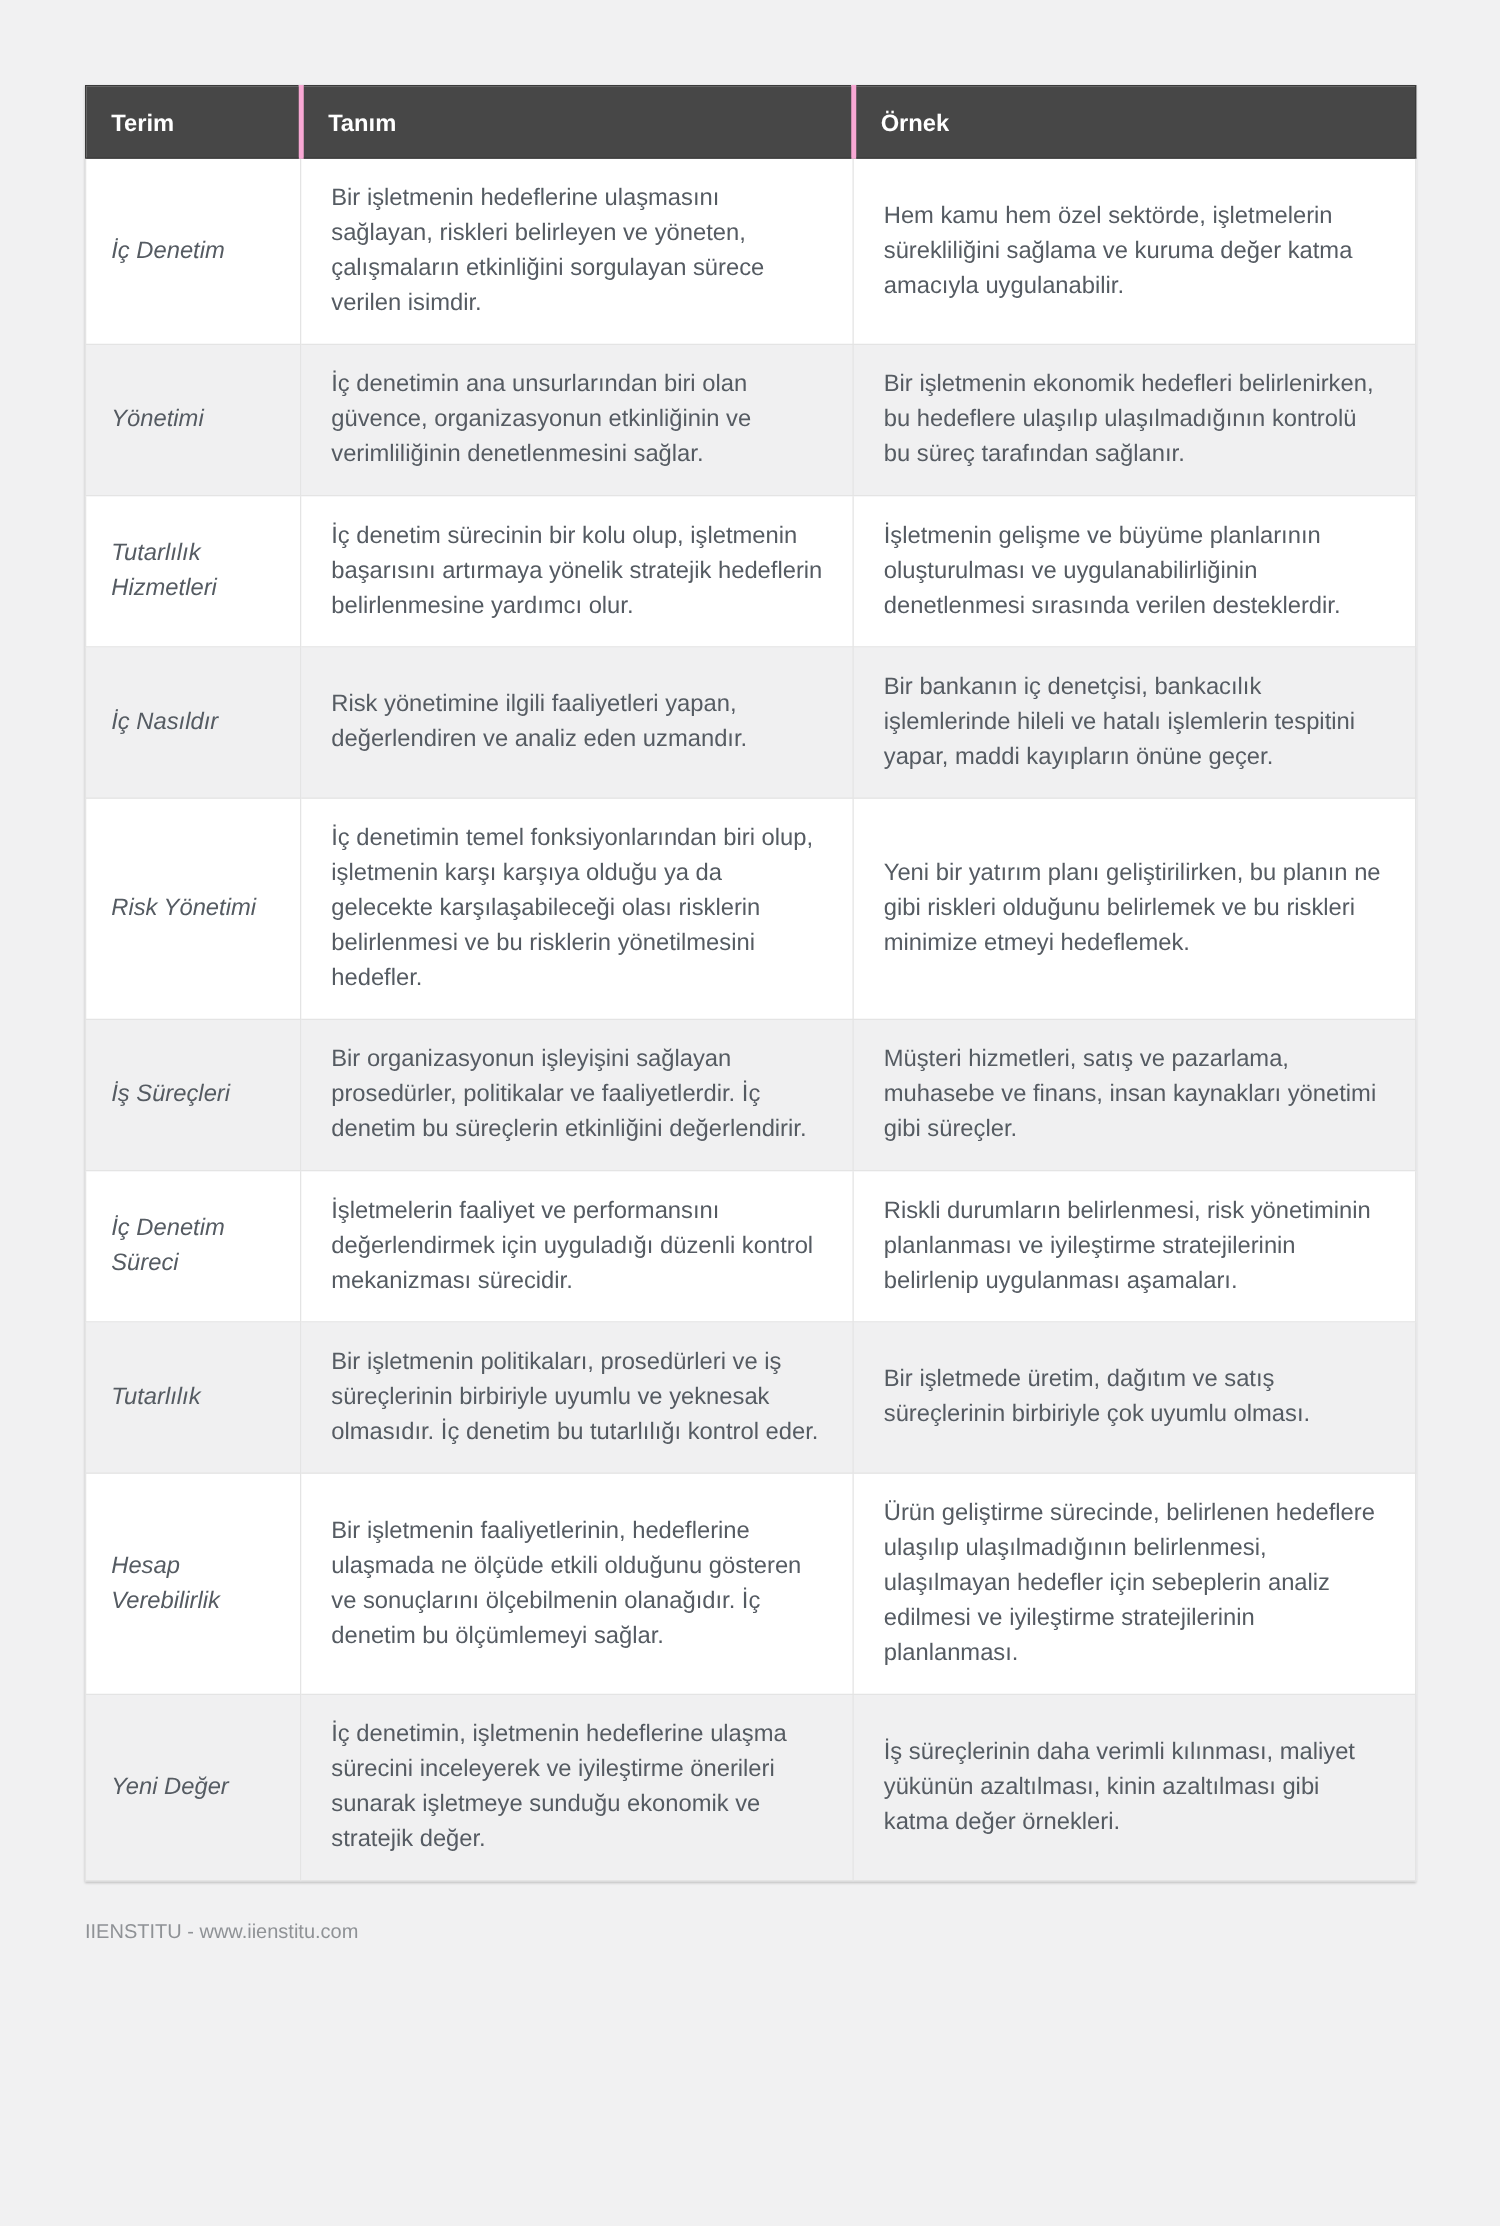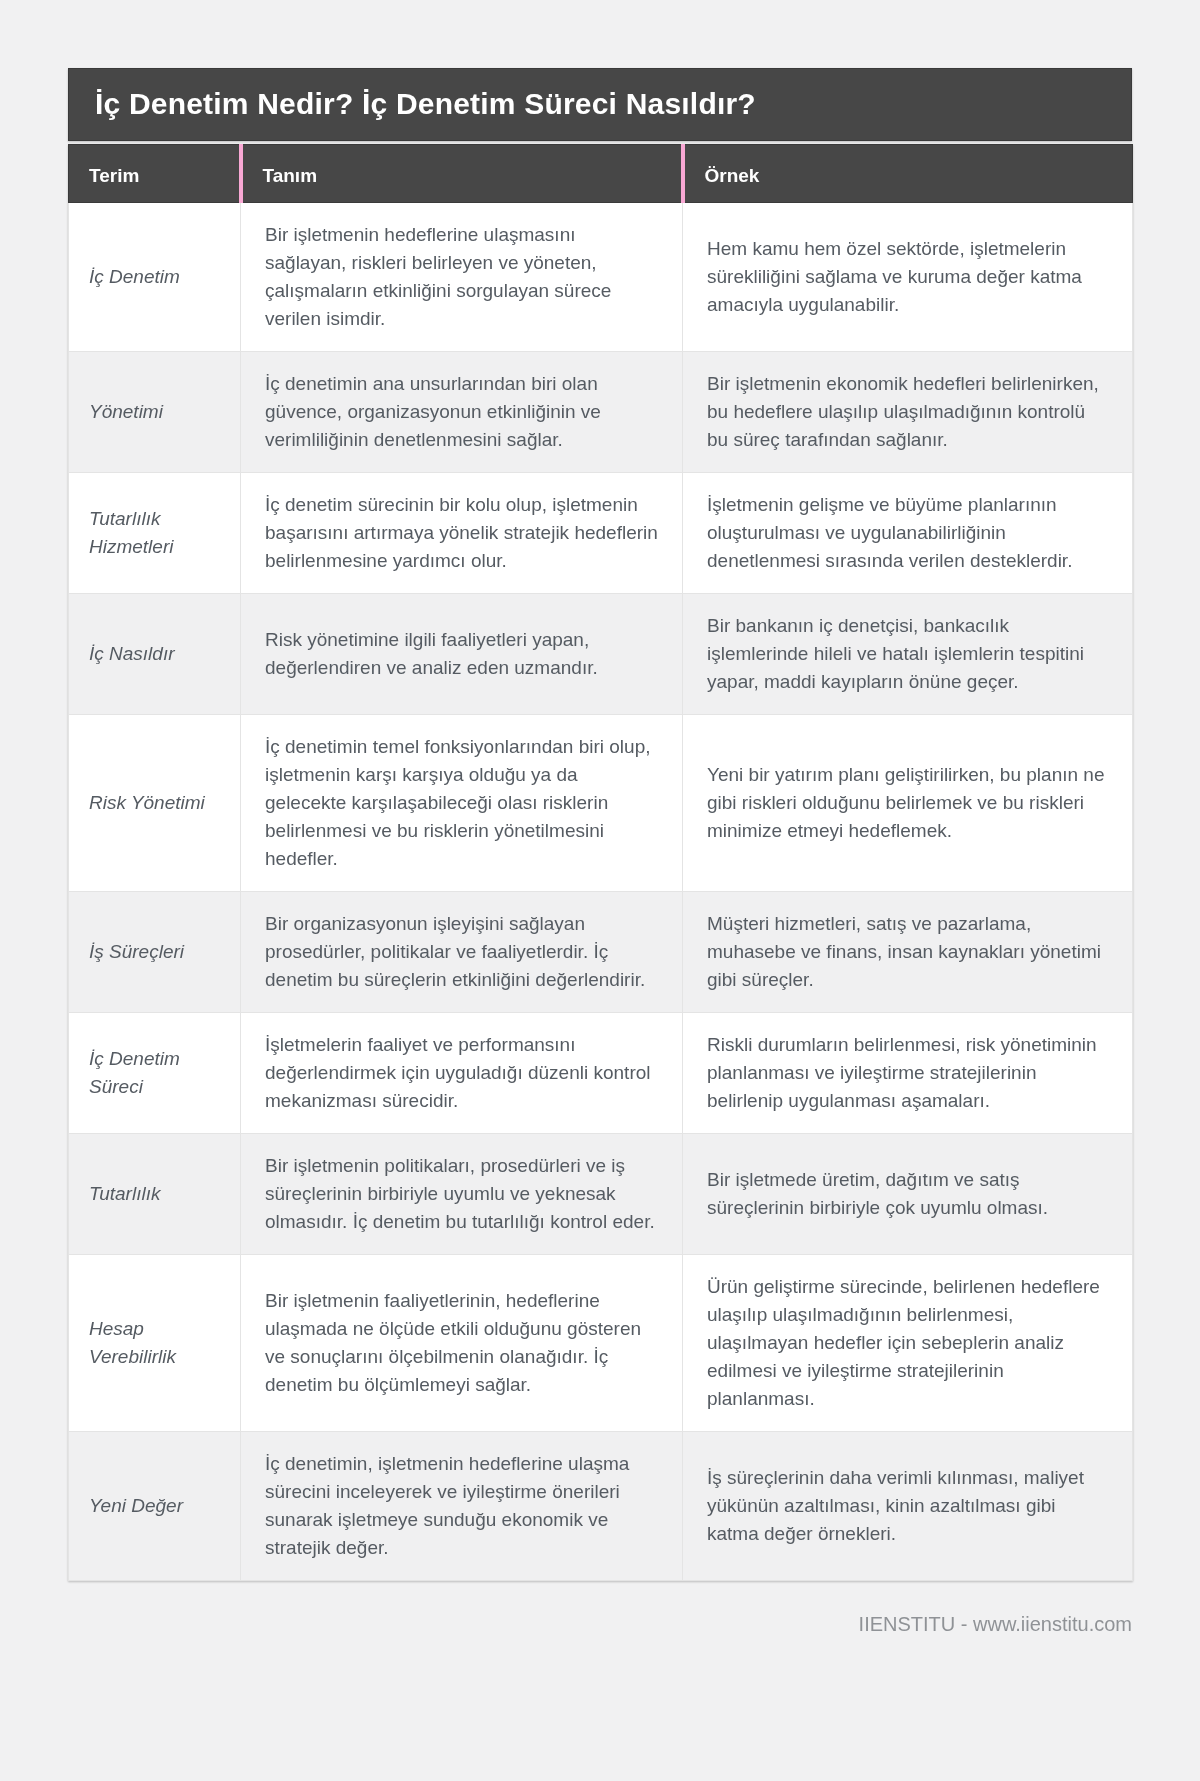--- a/index.html
+++ b/index.html
@@ -57,31 +57,30 @@
     background: #ffffff;
     word-wrap: break-word;
   }
   td.term-cell {
     padding: 18px 10px 18px 20px;
     font-style: italic;
   }
   tr:nth-child(even) td { background: var(--row-alt-bg, #f0f0f1); }
   .footer {
     margin-top: 32px;
-    text-align: right;
-    font-size: 20px;
+    text-align: left;
+    font-size: 16px;
     color: var(--footer-text, #8f9296);
   }
 </style>
 </head>
 <body>
 
 <div class="wrapper">
 
-  <div class="title-bar">İç Denetim Nedir? İç Denetim Süreci Nasıldır?</div>
 
   <table class="terms">
     <colgroup>
       <col class="c-term">
         <col class="c-def">
         <col class="c-ex">
     </colgroup>
     <thead>
       <tr>
         <th>Terim</th>

